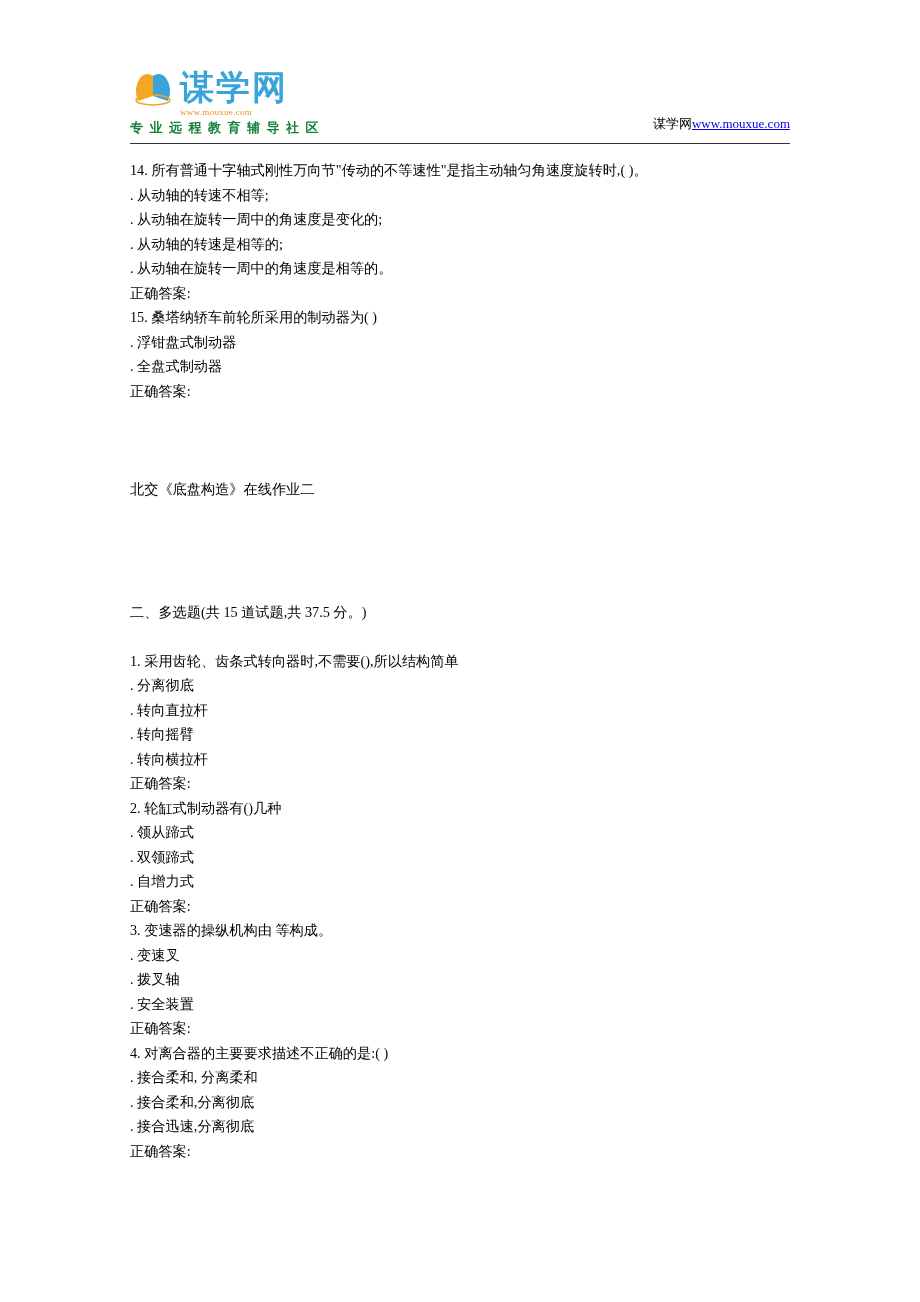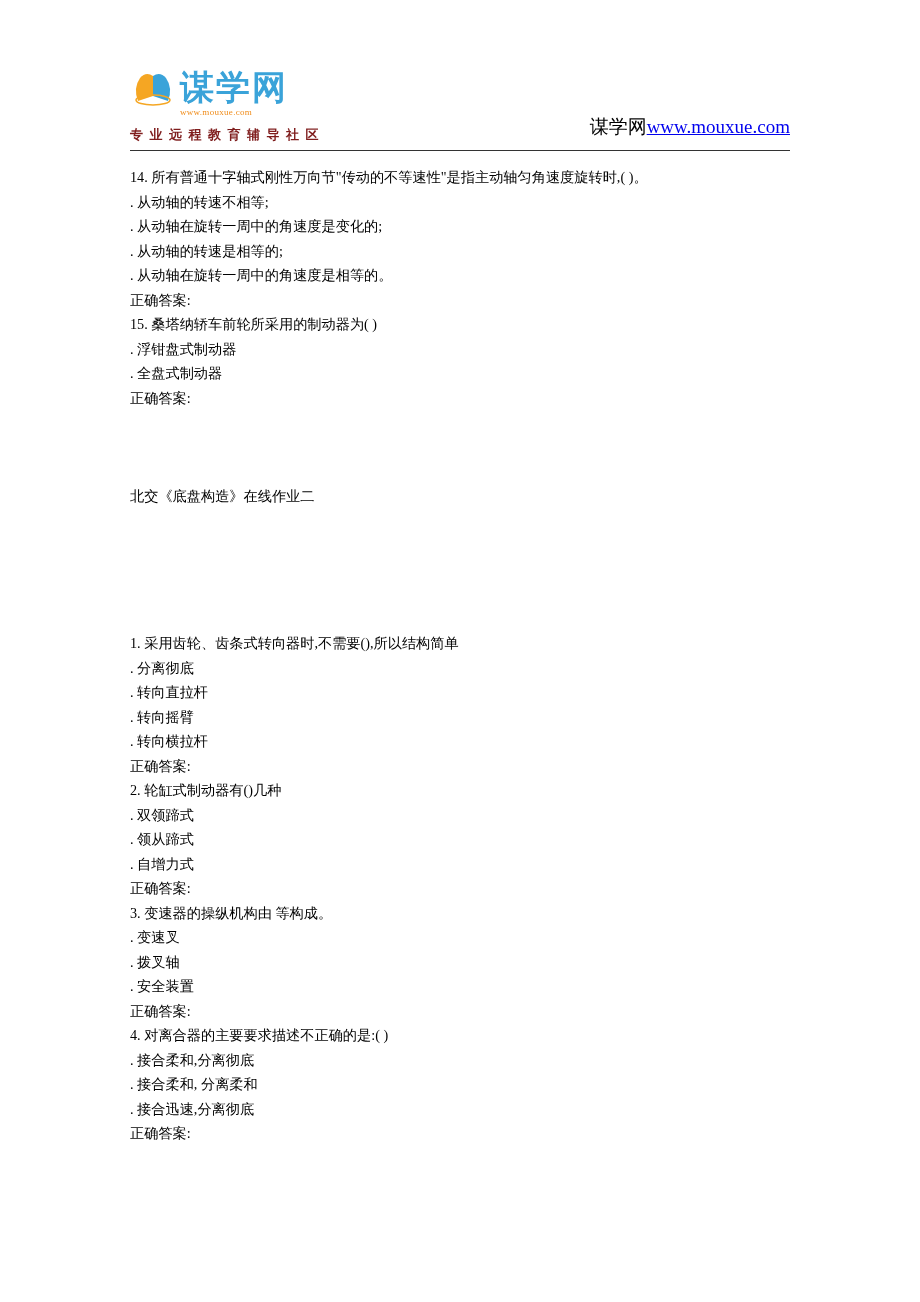--- a/index.html
+++ b/index.html
@@ -42,28 +42,28 @@
     }
     .logo-url {
       font-size: 9px;
       color: #f08c1a;
       margin-top: -4px;
       margin-left: 50px;
       letter-spacing: 0.3px;
     }
     .logo-tagline {
       font-size: 13px;
-      color: #7f1d1d;
+      color: #15803d;
       font-family: "SimHei", sans-serif;
       letter-spacing: 6.5px;
-      margin-top: 9px;
+      margin-top: 2px;
       font-weight: bold;
     }
     .header-right {
-      font-size: 19px;
+      font-size: 13px;
       color: #000;
       padding-bottom: 4px;
       text-align: center;
     }
     .header-right a {
       color: #0000EE;
       text-decoration: underline;
     }
     .divider {
       border-top: 1.5px solid #333;
@@ -123,42 +123,43 @@
     <div class="opt">. 浮钳盘式制动器</div>
     <div class="opt">. 全盘式制动器</div>
     <div class="ans">正确答案:</div>
 
     <div class="gap3"></div>
 
     <div>北交《底盘构造》在线作业二</div>
 
     <div class="gap4"></div>
 
+    <div>二、多选题(共 15 道试题,共 37.5 分。)</div>
 
     <div class="gap"></div>
 
     <div class="q"><span>1.</span>  <span>采用齿轮、齿条式转向器时,不需要(),所以结构简单</span></div>
     <div class="opt">. 分离彻底</div>
     <div class="opt">. 转向直拉杆</div>
     <div class="opt">. 转向摇臂</div>
     <div class="opt">. 转向横拉杆</div>
     <div class="ans">正确答案:</div>
 
     <div class="q"><span>2.</span>  <span>轮缸式制动器有()几种</span></div>
+    <div class="opt">. 领从蹄式</div>
     <div class="opt">. 双领蹄式</div>
-    <div class="opt">. 领从蹄式</div>
     <div class="opt">. 自增力式</div>
     <div class="ans">正确答案:</div>
 
     <div class="q"><span>3.</span>  <span>变速器的操纵机构由 等构成。</span></div>
     <div class="opt">. 变速叉</div>
     <div class="opt">. 拨叉轴</div>
     <div class="opt">. 安全装置</div>
     <div class="ans">正确答案:</div>
 
     <div class="q"><span>4.</span>  <span>对离合器的主要要求描述不正确的是:(    )</span></div>
+    <div class="opt">. 接合柔和, 分离柔和</div>
     <div class="opt">. 接合柔和,分离彻底</div>
-    <div class="opt">. 接合柔和, 分离柔和</div>
     <div class="opt">. 接合迅速,分离彻底</div>
     <div class="ans">正确答案:</div>
 
   </div>
 </div>
 
 </body></html>

